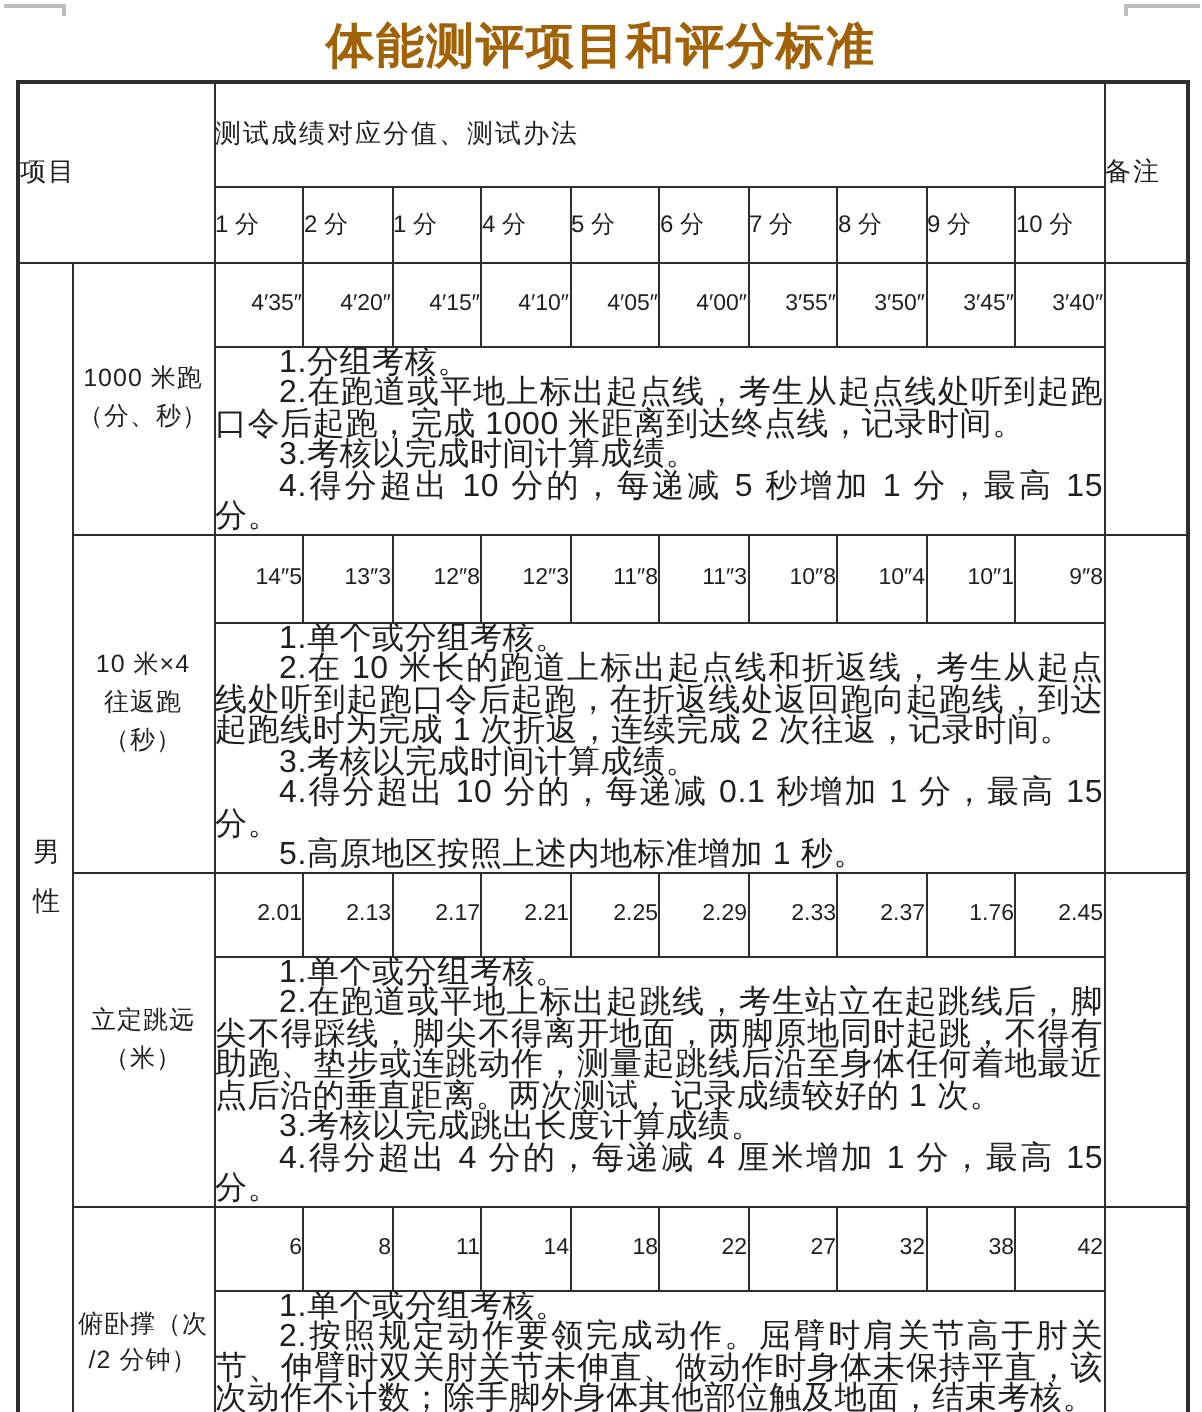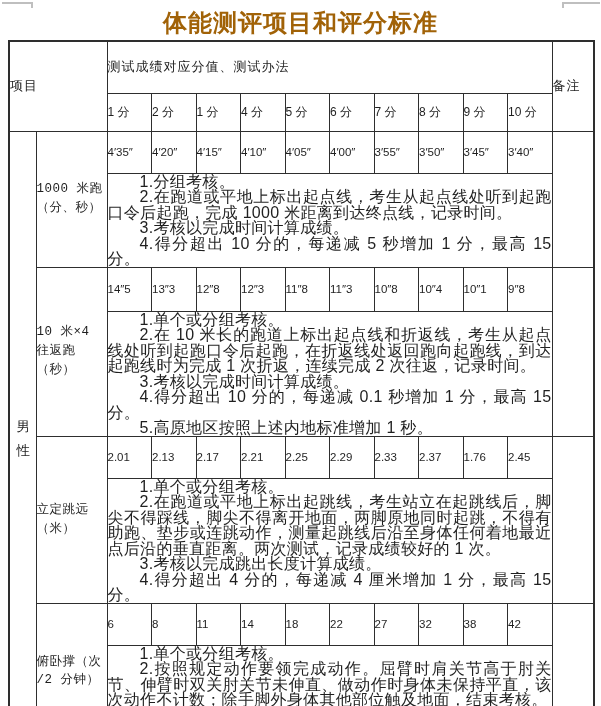--- a/index.html
+++ b/index.html
@@ -42,22 +42,22 @@
 
   tr.rh-a { height: 52px; }
   tr.rh-b { height: 38px; }
   tr.rv1 { height: 42px; }  tr.rm1 { height: 84px; }
   tr.rv2 { height: 44px; }  tr.rm2 { height: 103px; }
   tr.rv3 { height: 42px; }  tr.rm3 { height: 116px; }
   tr.rv4 { height: 42px; }  tr.rm4 { height: 95px; }
 
   .hdr-cell { text-align: left; vertical-align: middle; font-size: 13px; letter-spacing: 1px; margin-left: 16px; }
   .score-head { text-align: left; vertical-align: middle; font-size: 12px; }
-  .value-cell { text-align: left; vertical-align: middle; font-size: 11.5px; }
-  .item-name  { text-align: left; vertical-align: middle; font-size: 12.5px; white-space: pre-line; line-height: 1.5; letter-spacing: 0.5px; font-family: Liberation Mono, monospace; }
+  .value-cell { text-align: right; vertical-align: middle; font-size: 11.5px; }
+  .item-name  { text-align: center; vertical-align: middle; font-size: 12.5px; white-space: pre-line; line-height: 1.5; letter-spacing: 0.5px; }
   .remark-cell { background: #fff; }
 
   .gender-cell { text-align: center; vertical-align: middle; }
   .gender-cell .vert {
     display: inline-block;
     writing-mode: vertical-lr;
     text-orientation: upright;
     font-size: 13.5px;
     letter-spacing: 24px;
   }

